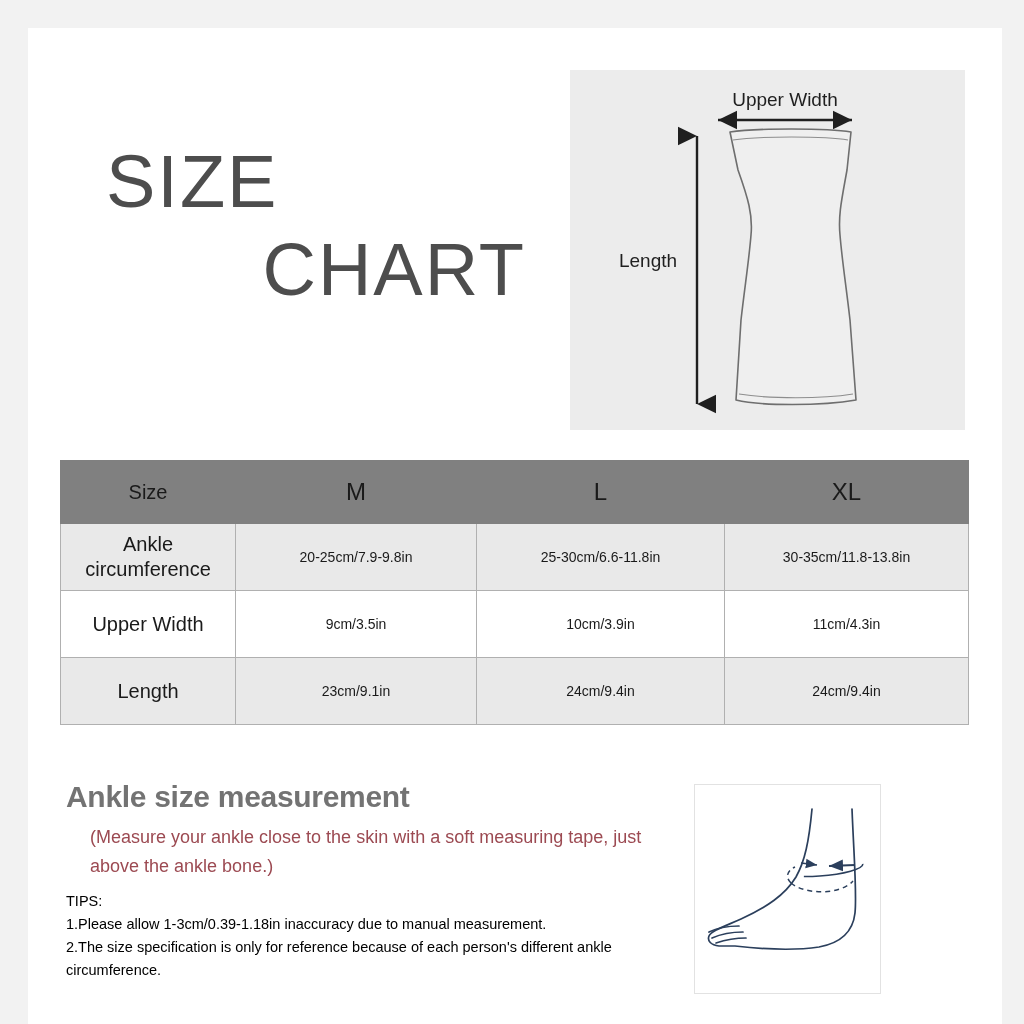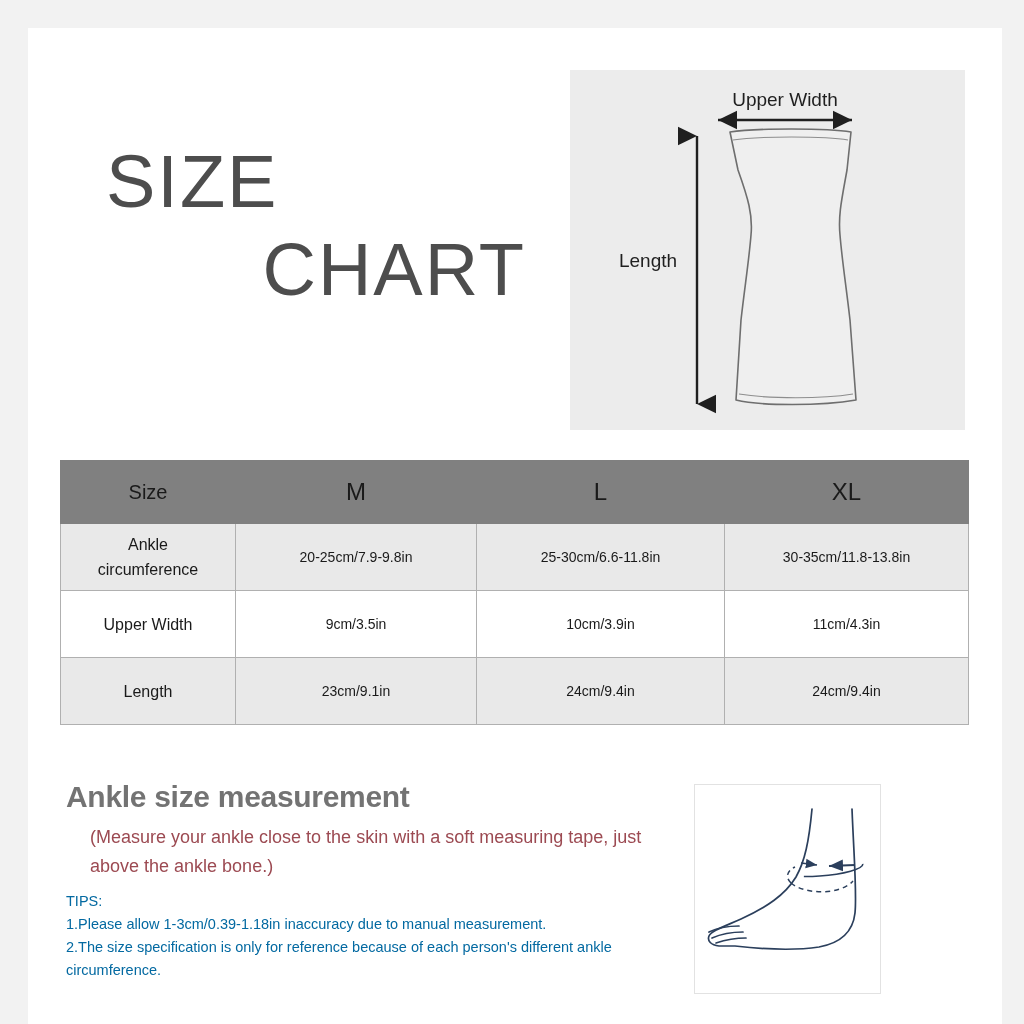--- a/index.html
+++ b/index.html
@@ -92,21 +92,21 @@
   .size-table td {
     border: 1px solid #b0b0b0;
     text-align: center;
     vertical-align: middle;
     color: #1a1a1a;
     font-size: 14px;
     height: 64px;
   }
   .size-table tr.shade td { background: #e9e9e9; }
   .size-table tr.plain td { background: #ffffff; }
-  .size-table td.rowlabel { font-size: 16px; line-height: 25px; }
+  .size-table td.rowlabel { font-size: 20px; line-height: 25px; }
 
   
   .ankle-heading {
     position: absolute;
     left: 38px;
     top: 752px;
     font-size: 30px;
     font-weight: bold;
     color: #737373;
     letter-spacing: -0.3px;
@@ -121,21 +121,21 @@
     color: #9c4a52;
     margin-left: 24px;
   }
   .tips {
     position: absolute;
     left: 38px;
     top: 862px;
     width: 600px;
     font-size: 14.5px;
     line-height: 23px;
-    color: #0369a1;
+    color: #000000;
   }
 
   
   .foot-panel {
     position: absolute;
     left: 666px;
     top: 756px;
     width: 185px;
     height: 208px;
     background: #ffffff;

